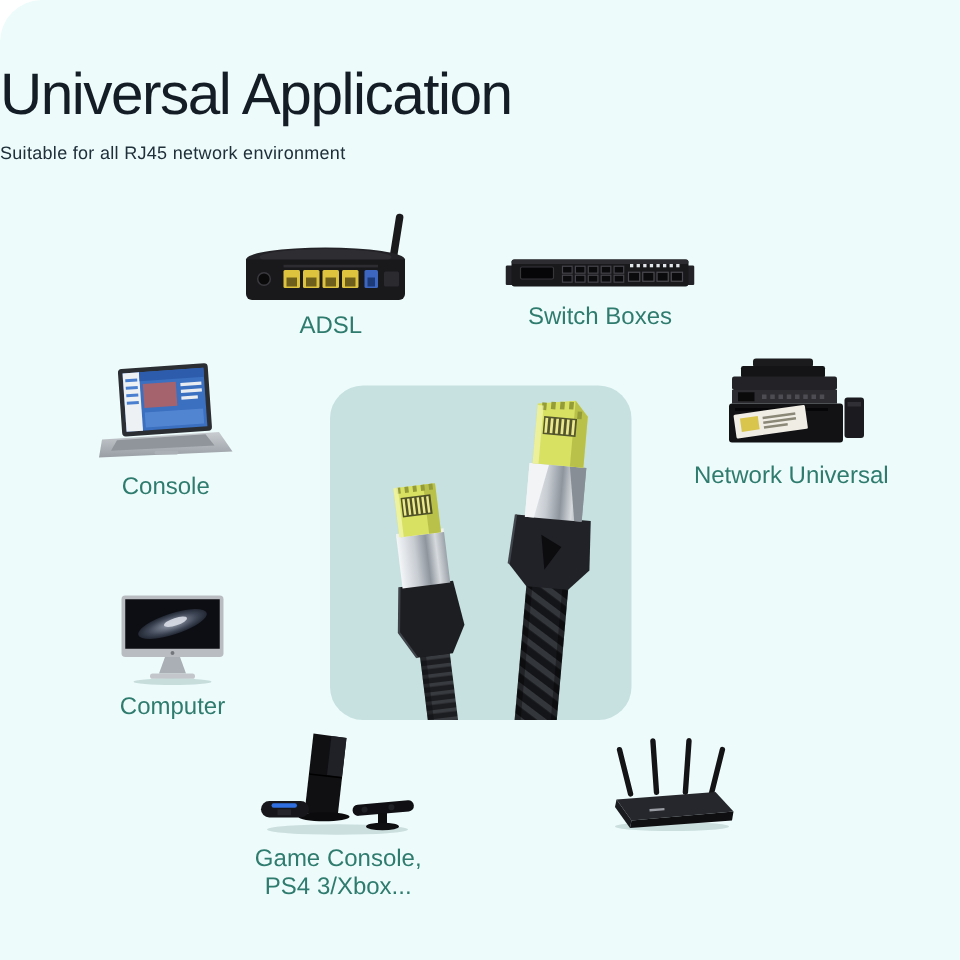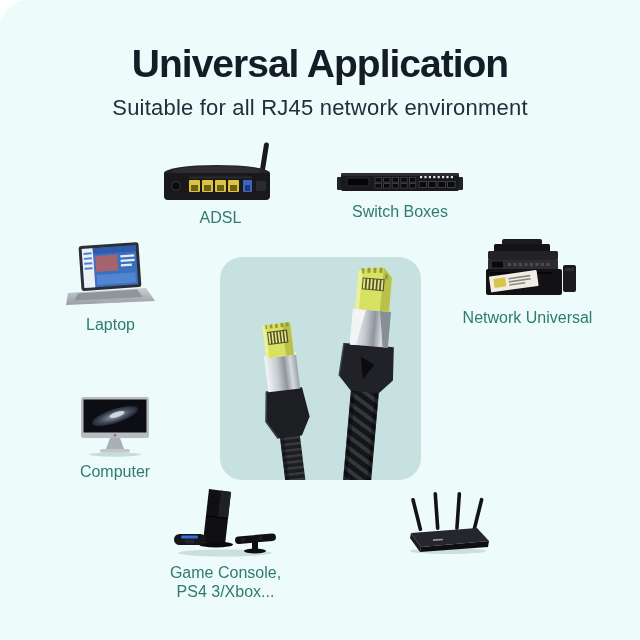--- a/index.html
+++ b/index.html
@@ -3,27 +3,27 @@
 <meta charset="utf-8">
 <style>
   html,body{margin:0;padding:0;background:#ffffff;}
   .stage{
     position:relative;width:640px;height:640px;overflow:hidden;
     background:var(--background,#edfbfb);
     border-top-left-radius:28px;
     font-family:"Liberation Sans",sans-serif;
   }
   .title{
-    position:absolute;top:42px;left:0;width:100%;text-align:center;
-    font-size:39px;font-weight:700;letter-spacing:-1px;
+    position:absolute;top:42px;left:0;width:100%;text-align:left;
+    font-size:39px;font-weight:400;letter-spacing:-1px;
     color:var(--title-text,#141d26);
   }
   .subtitle{
-    position:absolute;top:95px;left:0;width:100%;text-align:center;
-    font-size:22px;font-weight:500;color:#20303a;letter-spacing:0.2px;
+    position:absolute;top:95px;left:0;width:100%;
+    font-size:12px;font-weight:500;color:#20303a;letter-spacing:0.2px;
   }
   .device{position:absolute;display:flex;flex-direction:column;align-items:center;}
   .device .label{
     margin-top:4px;font-size:16px;font-weight:500;white-space:nowrap;text-align:center;
     color:var(--label-text,#2f7c6e);line-height:19px;
   }
   .d-adsl{left:148px;top:140px;width:145px;}
   .d-switch{left:330px;top:166px;width:140px;}
   .d-laptop{left:58px;top:241px;width:105px;}
   .d-printer{left:455px;top:238px;width:145px;}
@@ -134,21 +134,21 @@
             <rect x="56" y="15" width="14" height="2.2"></rect>
             <rect x="56" y="19.5" width="14" height="2.2"></rect>
             <rect x="56" y="24" width="11" height="2.2"></rect>
           </g>
         <rect x="31" y="33" width="39" height="10" fill="#5c8ed8" opacity="0.7"></rect>
       </g>
       <polygon points="3,52 81,47 90,60 1,64" fill="url(#lapbody)"></polygon>
       <polygon points="13,52.5 72,48.5 78,56 9,59.5" fill="#8f959b"></polygon>
       <rect x="38" y="59.5" width="16" height="2.5" rx="1.2" fill="#aab0b6"></rect>
     </svg>
-    <div class="label">Laptop</div>
+    <div class="label">Console</div>
   </div>
 
   <div class="device d-printer">
     <svg width="100" height="66" viewBox="0 0 100 66">
       <rect x="24" y="1" width="40" height="6" rx="2" fill="#1b1b1e"></rect>
       <rect x="16" y="6" width="56" height="8" rx="1.5" fill="#141417"></rect>
       <rect x="10" y="13" width="70" height="9" rx="1.5" fill="#232327"></rect>
       <rect x="10" y="22" width="70" height="9" fill="#2c2c31"></rect>
       <rect x="14" y="23.5" width="11" height="6" fill="#0a0a0b"></rect>
       <g fill="#4c4c52">

